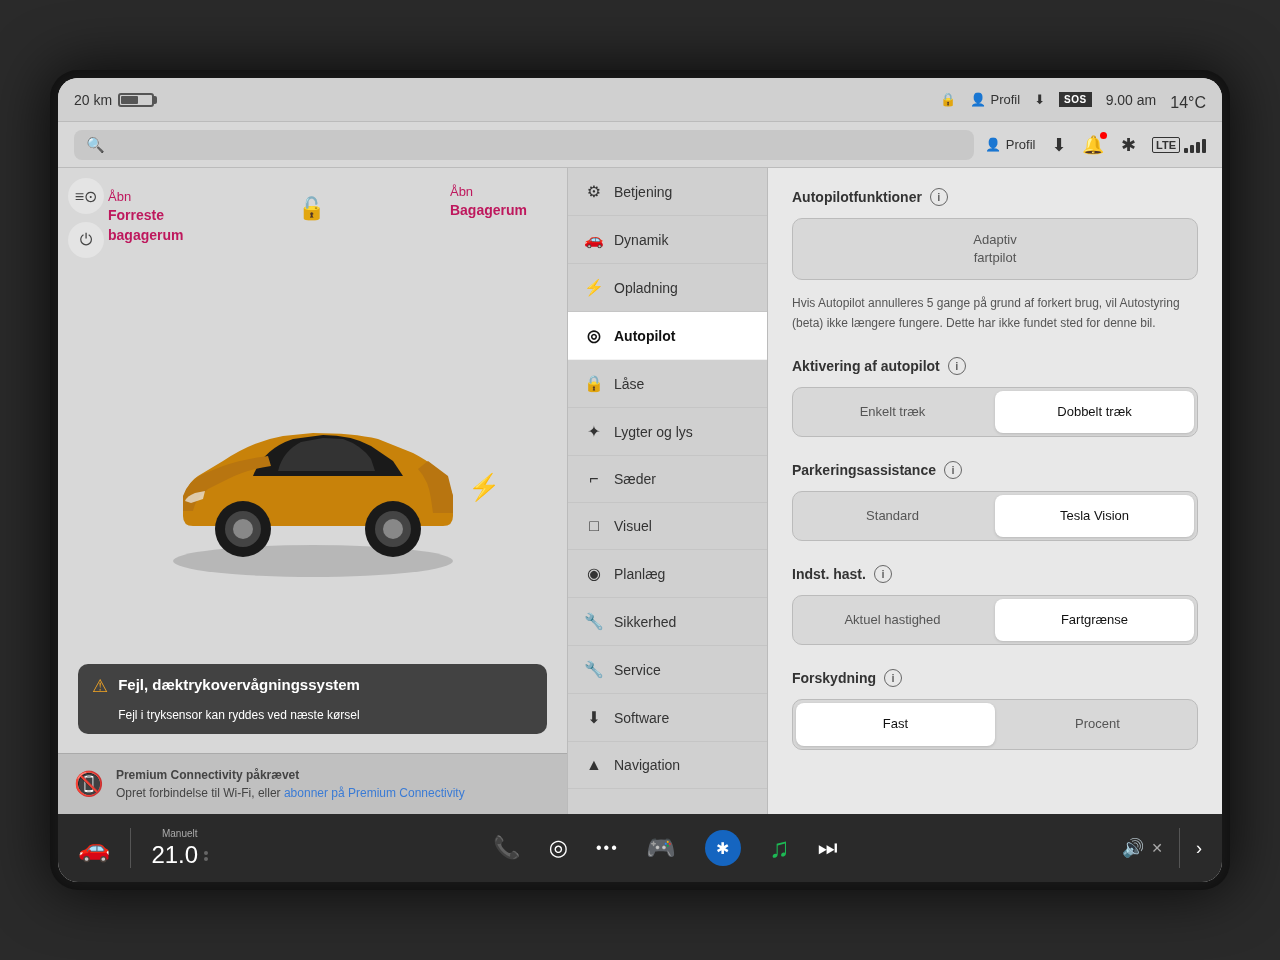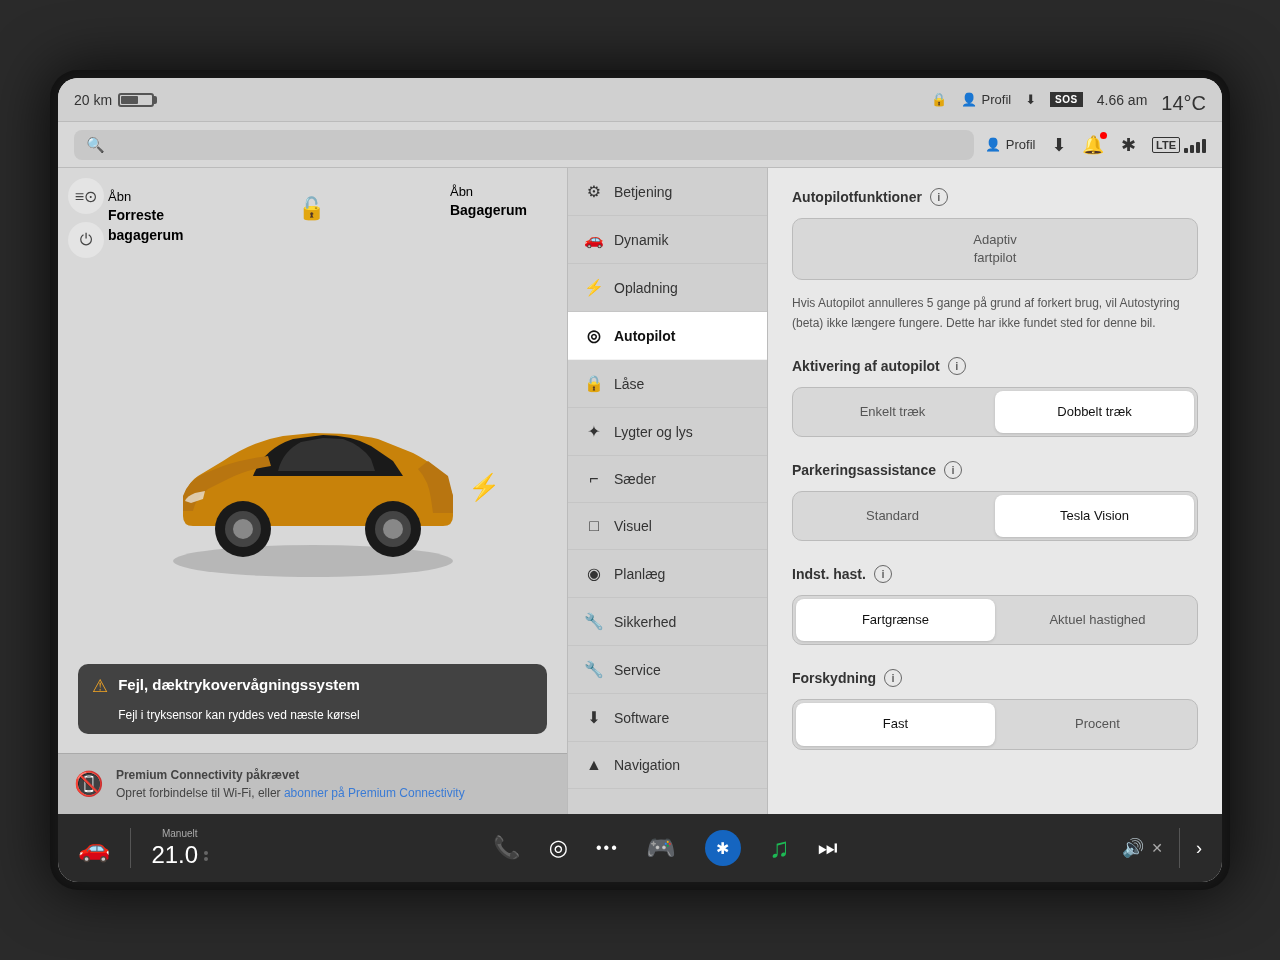--- a/index.html
+++ b/index.html
@@ -208,21 +208,21 @@
     .car-view {
       flex: 1;
       position: relative;
       display: flex;
       align-items: center;
       justify-content: center;
     }
 
     .car-label {
       position: absolute;
-      color: #000000;
+      color: #be185d;
       font-size: 13px;
       line-height: 1.4;
     }
 
     .car-label.front-trunk {
       top: 20px;
       left: 50px;
       text-align: left;
     }
     .car-label.rear-trunk {
@@ -534,22 +534,22 @@
           <span>🔒</span>
         </div>
         <div class="status-icon-btn">
           <span>👤</span>
           <span>Profil</span>
         </div>
         <div class="status-icon-btn">
           <span>⬇</span>
         </div>
         <span class="sos-badge">SOS</span>
-        <span style="font-size:14px;font-weight:500;color:#333;">4.66 am</span>
-        <span style="font-size:20px;font-weight:500;color:#333;margin-top:7px;">14°C</span>
+        <span style="font-size:14px;font-weight:500;color:#333;">9.00 am</span>
+        <span style="font-size:16px;font-weight:500;color:#333;margin-top:7px;">14°C</span>
       </div>
     </div>
 
     <div class="search-bar">
       <div class="search-input-area">
         <span style="color:#888;font-size:15px;">🔍</span>
       </div>
       <div class="search-right-icons">
         <div class="status-icon-btn">
           <span>👤</span>
@@ -731,22 +731,22 @@
             <button class="toggle-btn active">Tesla Vision</button>
           </div>
         </div>
 
         <div class="settings-section">
           <div class="section-title">
             <span>Indst. hast.</span>
             <span class="info-icon">i</span>
           </div>
           <div class="toggle-group">
+            <button class="toggle-btn">Aktuel hastighed</button>
             <button class="toggle-btn active">Fartgrænse</button>
-            <button class="toggle-btn">Aktuel hastighed</button>
           </div>
         </div>
 
         <div class="settings-section">
           <div class="section-title">
             <span>Forskydning</span>
             <span class="info-icon">i</span>
           </div>
           <div class="toggle-group">
             <button class="toggle-btn active">Fast</button>

